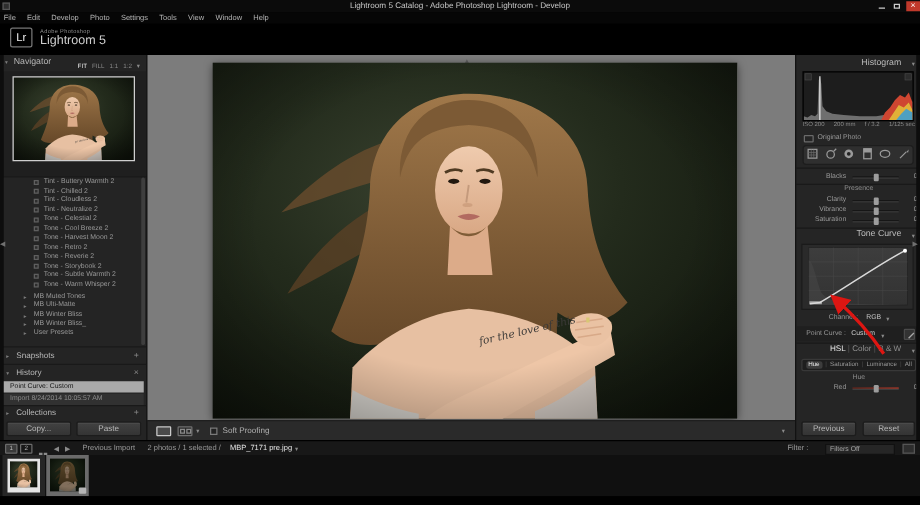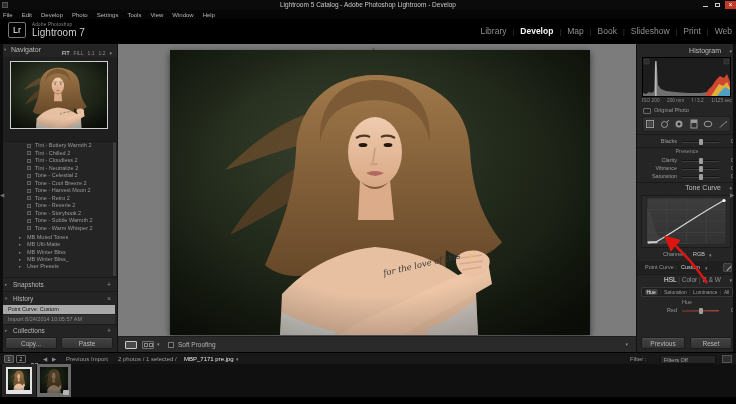--- a/index.html
+++ b/index.html
@@ -185,36 +185,21 @@
     <span>Settings</span>
     <span>Tools</span>
     <span>View</span>
     <span>Window</span>
     <span>Help</span>
   </div>
 
   <div class="abs identity">
     <div class="abs lr-logo">Lr</div>
     <div class="abs brand-small">Adobe Photoshop</div>
-    <div class="abs brand">Lightroom 7</div>
-    <div class="abs modules">
-      <span class="mod">Library</span>
-      <span class="pipe">|</span>
-      <span class="mod active">Develop</span>
-      <span class="pipe">|</span>
-      <span class="mod">Map</span>
-      <span class="pipe">|</span>
-      <span class="mod">Book</span>
-      <span class="pipe">|</span>
-      <span class="mod">Slideshow</span>
-      <span class="pipe">|</span>
-      <span class="mod">Print</span>
-      <span class="pipe">|</span>
-      <span class="mod">Web</span>
-    </div>
+    <div class="abs brand">Lightroom 5</div>
   </div>
 
   <div class="abs left-panel">
     <div class="sec-head" style="top:0;">
       <span class="t" style="left:4px;">▾</span>
       <span class="lbl" style="left:11px;font-size:7px;">Navigator</span>
       <span class="nav-zoom">
         <span class="on">FIT</span>
         <span>FILL</span>
         <span>1:1</span>

